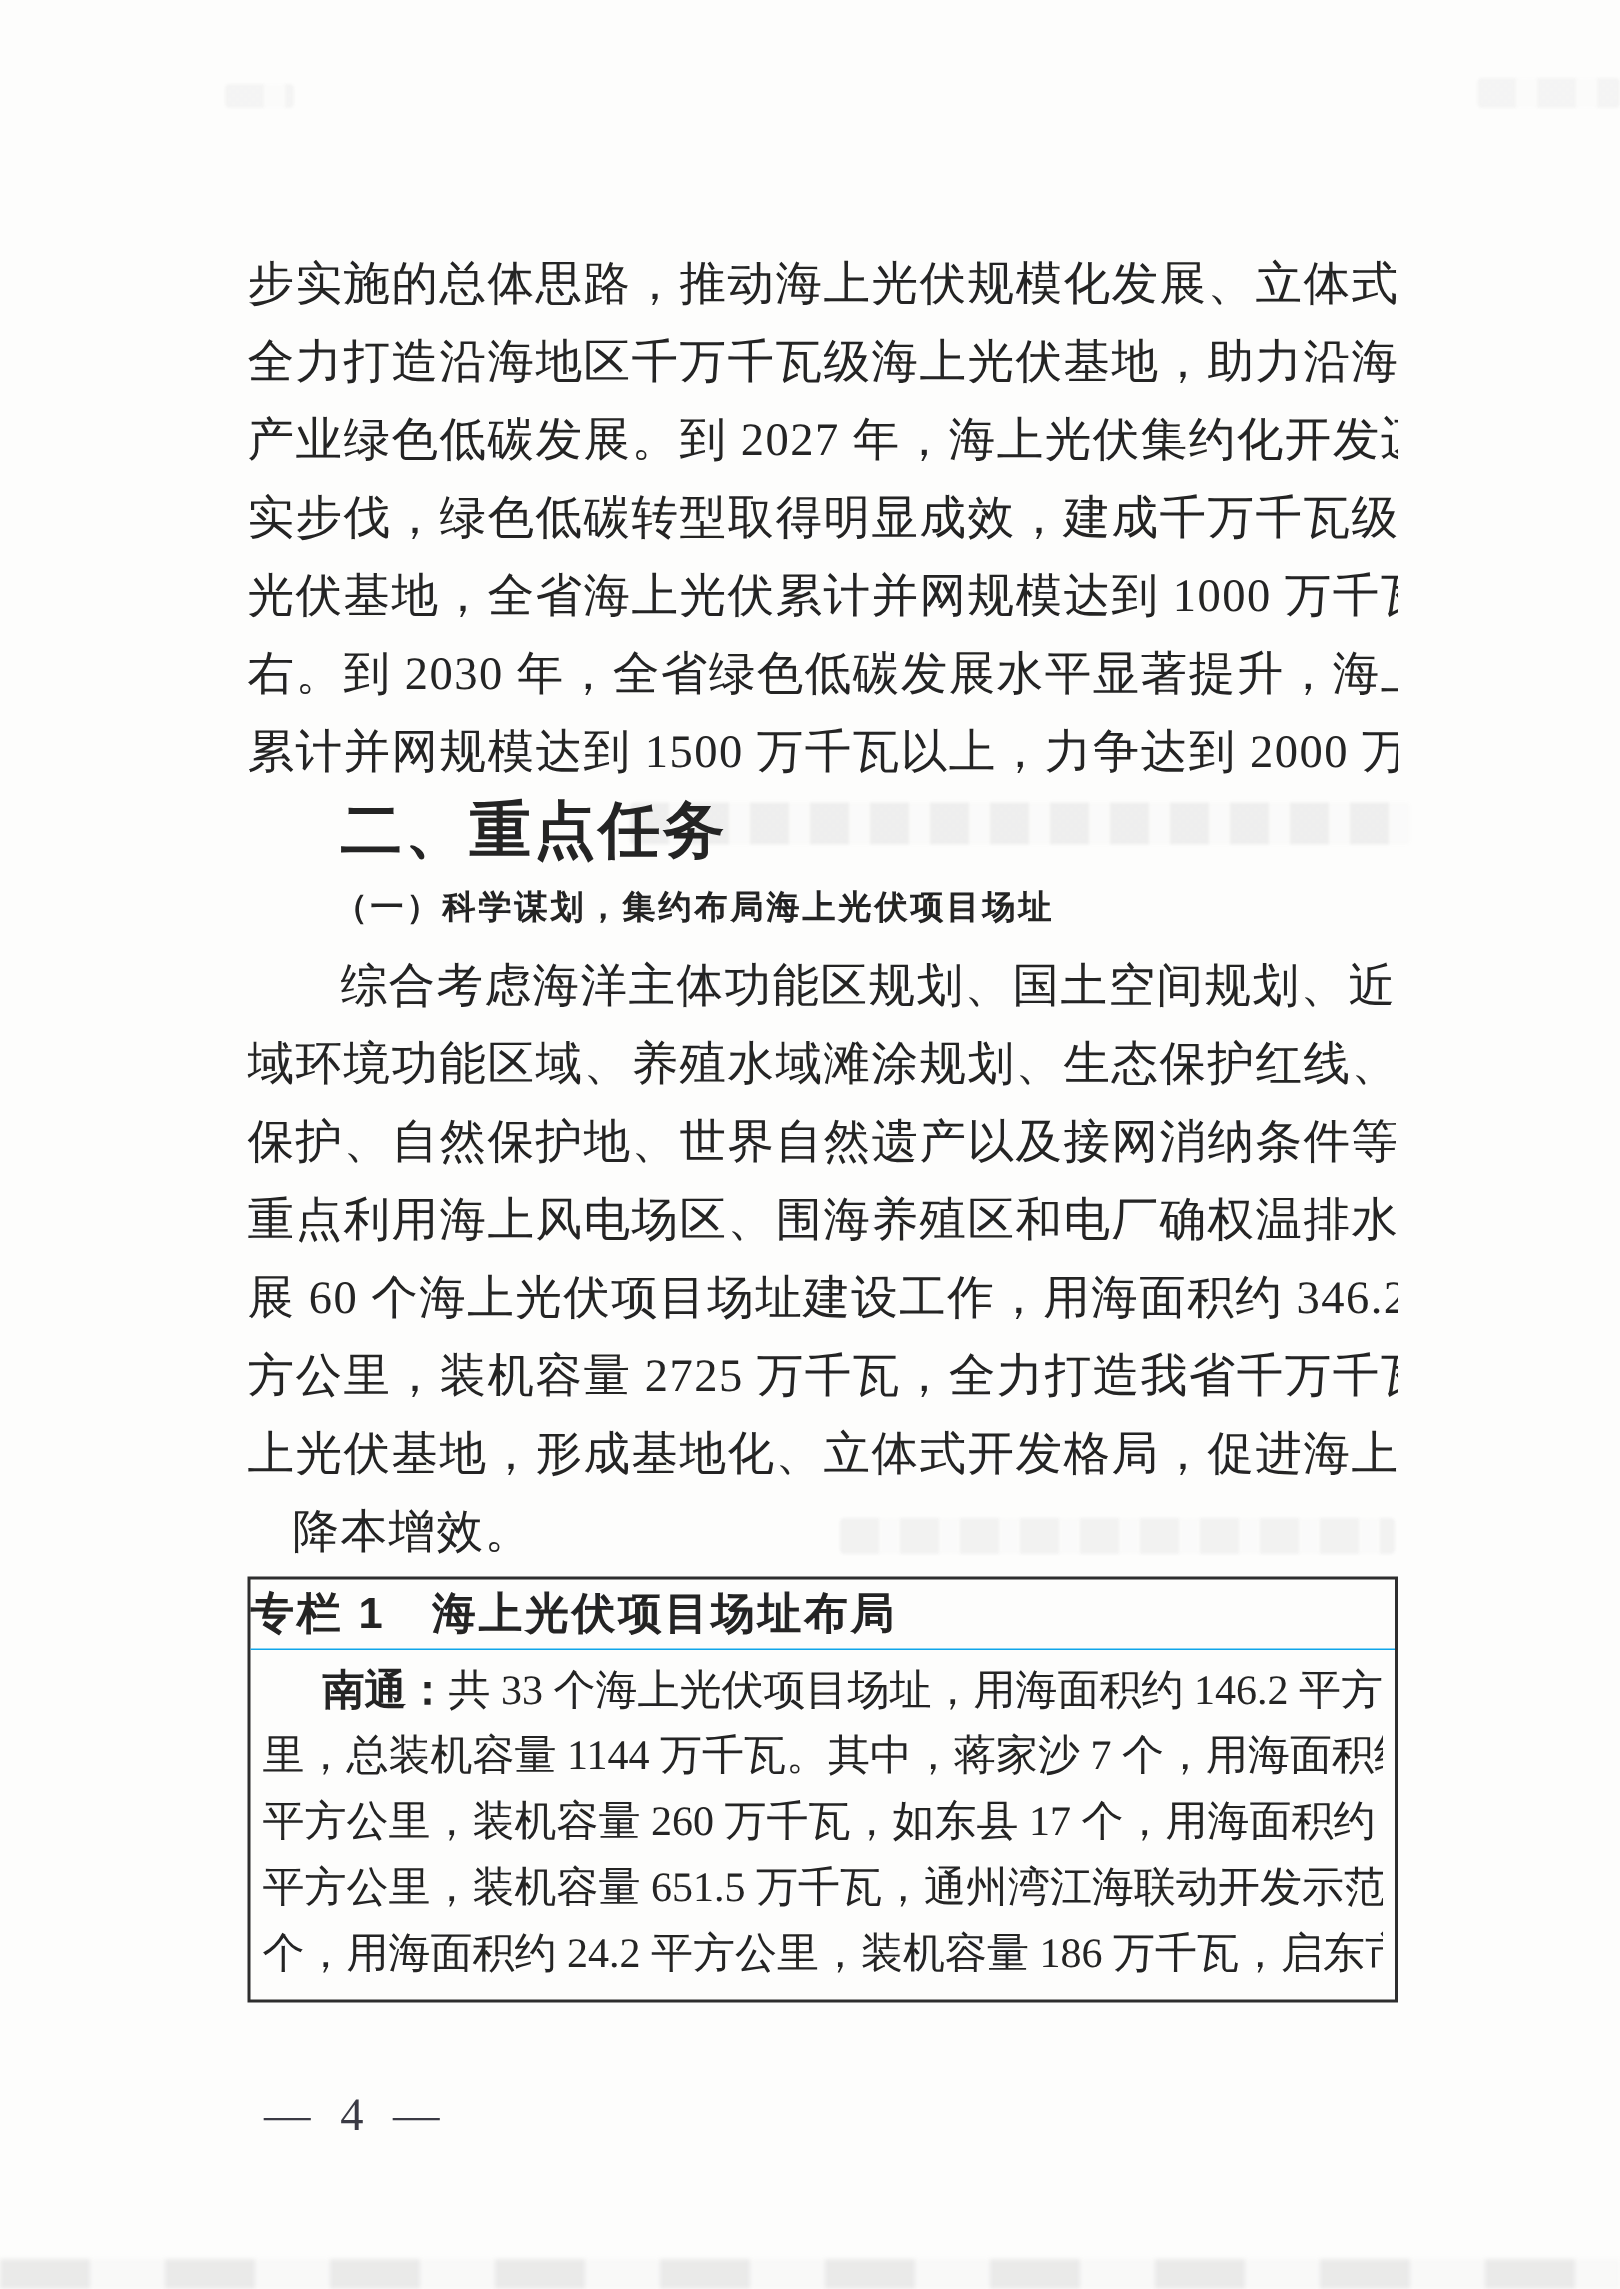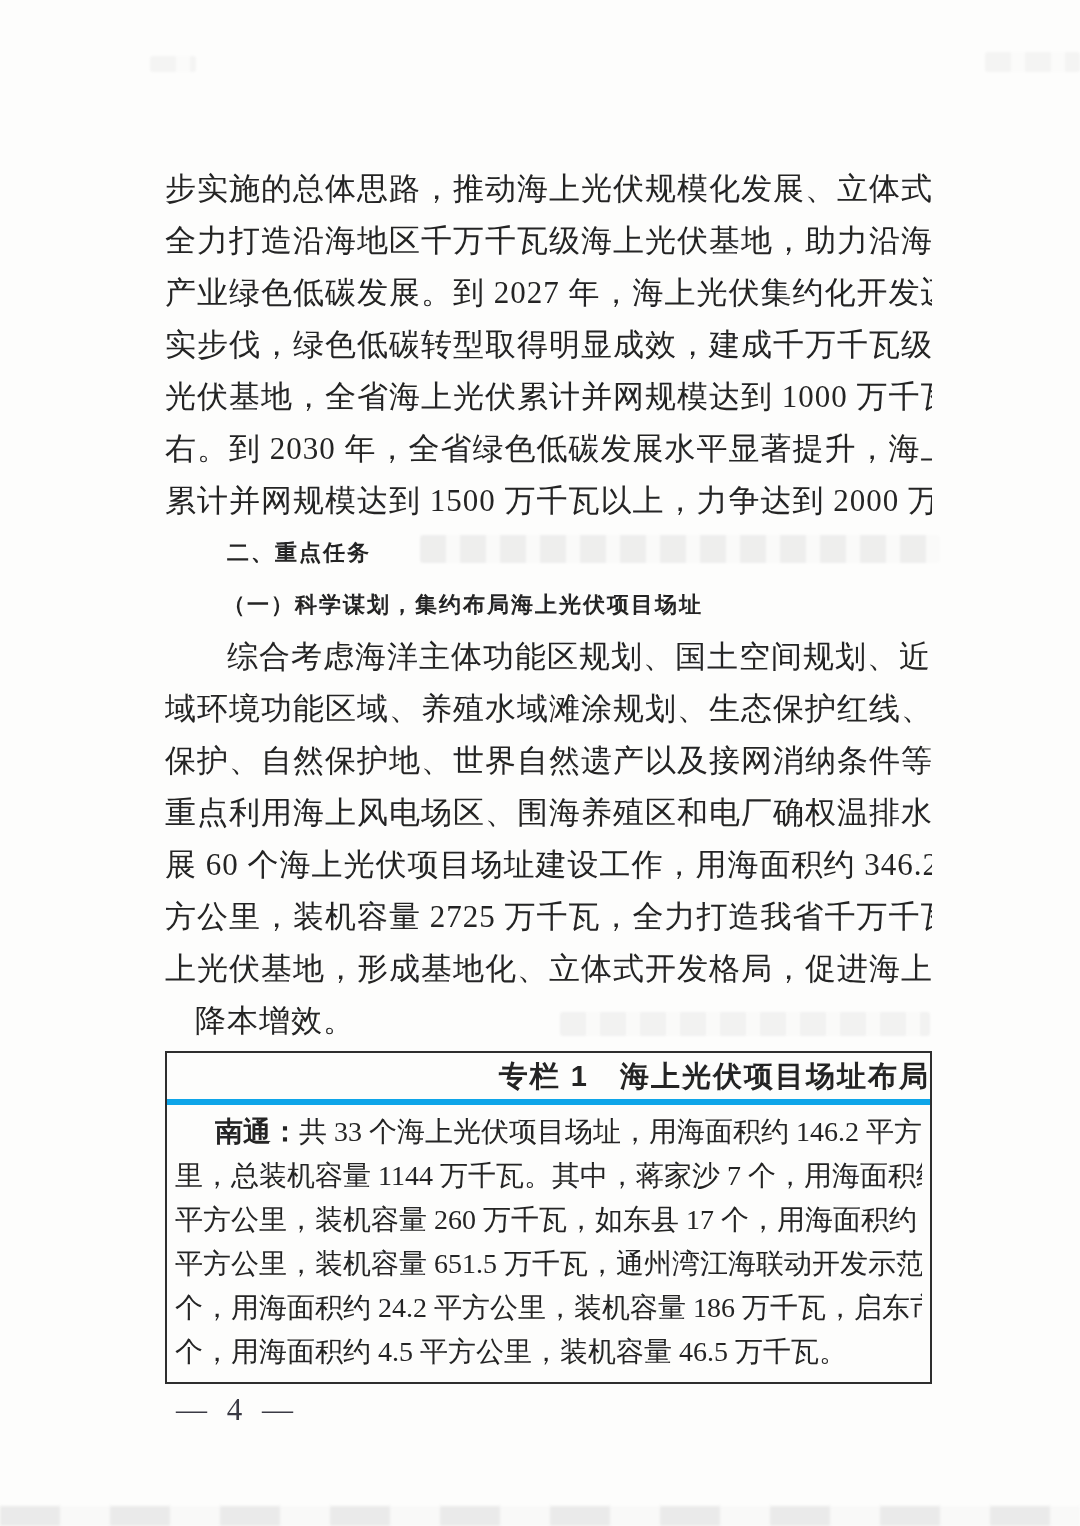--- a/index.html
+++ b/index.html
@@ -30,21 +30,21 @@
     overflow:hidden;
   }
   .bline.lastline{
     text-align-last:left;
     margin-left:30px;
   }
   .bline.indent{ padding-left:62px; }
   .heading{
     font-family:"Liberation Sans","DejaVu Sans",sans-serif;
     font-weight:bold;
-    font-size:22px;
+    font-size:41px;
     line-height:52px;height:52px;
     padding-left:62px;
     letter-spacing:2px;
   }
   .subheading{
     font-weight:bold;
     font-size:22px;
     line-height:52px;height:52px;
     padding-left:58px;
     letter-spacing:2px;
@@ -52,23 +52,23 @@
   
   .spec-box{
     margin-top:4px;
     border:2px solid #2e2e2e;
     width:763px;
   }
   .spec-box .box-title{
     font-family:"Liberation Sans","DejaVu Sans",sans-serif;
     font-weight:bold;
     font-size:29px;
-    text-align:right;
+    text-align:left;
     line-height:46px;height:46px;
-    border-bottom:6px solid #0ea5e9;
+    border-bottom:1px solid #0ea5e9;
     letter-spacing:2px;
   }
   .spec-box .box-body{
     padding:5px 8px 8px 8px;
   }
   .spec-box .box-line{
     font-size:28px;
     line-height:44px;height:44px;
     white-space:nowrap;
     text-align:justify;
@@ -150,21 +150,20 @@
     </div>
 
     <div class="spec-box">
       <div class="box-title">专栏 1　海上光伏项目场址布局</div>
       <div class="box-body">
         <div class="box-line first"><span class="box-label">南通：</span><span>共 33 个海上光伏项目场址，用海面积约 146.2 平方公</span></div>
         <div class="box-line">里，总装机容量 1144 万千瓦。其中，蒋家沙 7 个，用海面积约 33.9</div>
         <div class="box-line">平方公里，装机容量 260 万千瓦，如东县 17 个，用海面积约 83.6</div>
         <div class="box-line">平方公里，装机容量 651.5 万千瓦，通州湾江海联动开发示范区 5</div>
         <div class="box-line">个，用海面积约 24.2 平方公里，装机容量 186 万千瓦，启东市 4</div>
-        <div class="box-line lastline">个，用海面积约 4.5 平方公里，装机容量 46.5 万千瓦。</div>
       </div>
     </div>
 
   </div>
 
   <div class="page-number">— 4 —</div>
 
 </div>
 
 </body></html>

